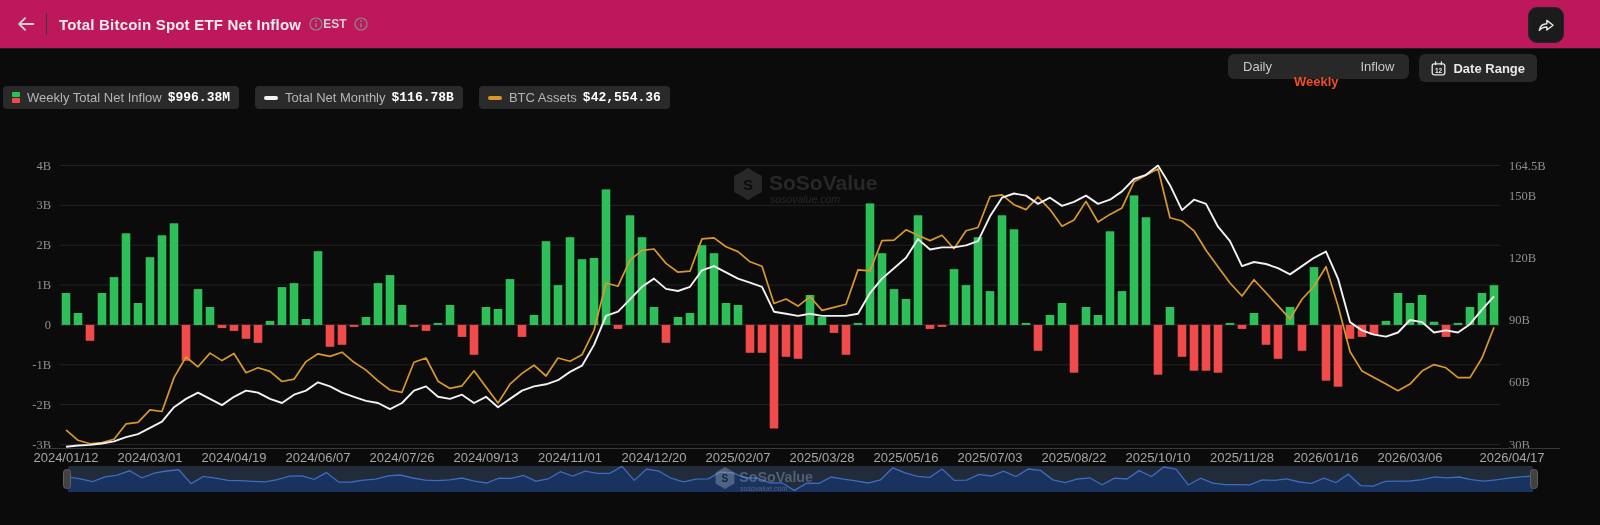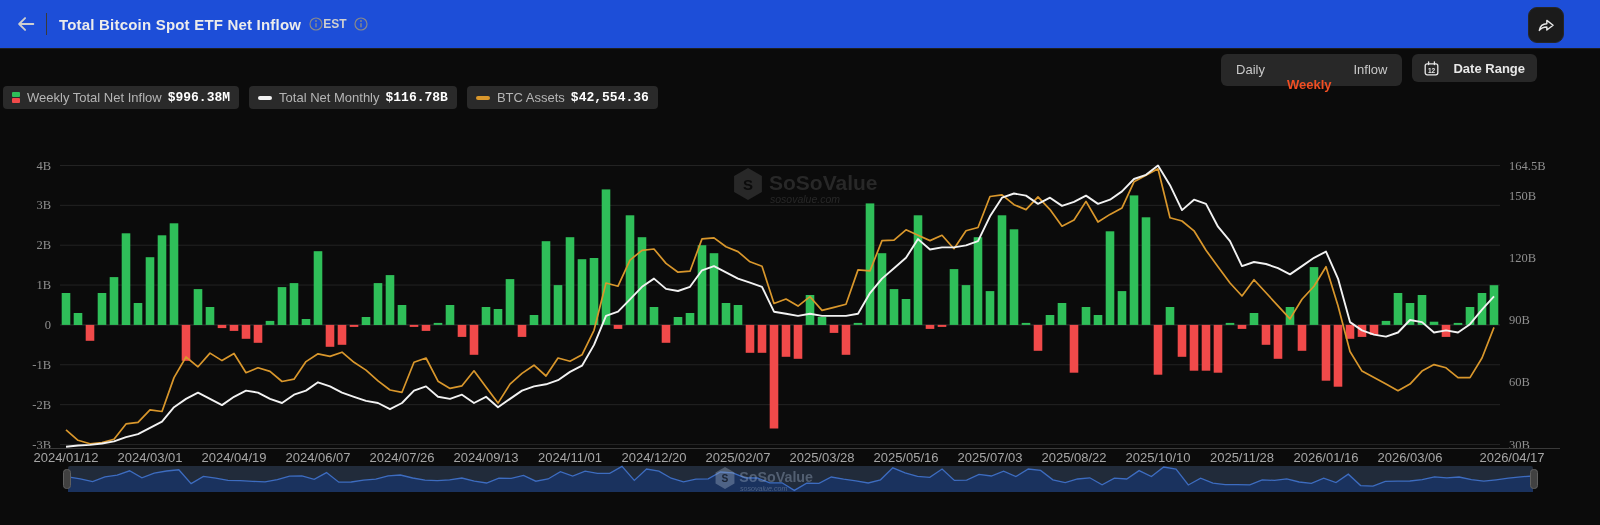--- a/index.html
+++ b/index.html
@@ -1,32 +1,32 @@
 <!DOCTYPE html>
 <html><head>
 <meta charset="utf-8">
 <style>
   html,body{margin:0;padding:0;background:#0b0b0b;width:1600px;height:525px;overflow:hidden;
     font-family:"Liberation Sans",sans-serif;-webkit-font-smoothing:antialiased;}
-  .hdr{position:absolute;top:0;left:0;right:0;height:48px;background:#1d4ed8;
+  .hdr{position:absolute;top:0;left:0;right:0;height:48px;background:#be185d;
     border-bottom:1px solid #1f1f1f;display:flex;align-items:center;padding:0 12px;z-index:3;}
   .back{width:28px;height:28px;display:flex;align-items:center;justify-content:center;cursor:pointer;}
   .vdiv{width:1px;height:22px;background:#3a3a3a;margin:0 12px 0 6px;}
   .title{font-size:15px;font-weight:bold;color:#ececec;letter-spacing:.2px;}
   .info{margin-left:8px;display:flex;align-items:center;}
   .est{font-size:12px;font-weight:bold;color:#cfcfcf;}
   .share{position:absolute;right:36px;top:7px;width:34px;height:34px;border-radius:9px;
     background:#1b1b1b;border:1px solid #262626;display:flex;align-items:center;justify-content:center;cursor:pointer;}
   .ctrls{position:absolute;top:54px;right:63px;display:flex;gap:10px;z-index:3;}
-  .seg{display:flex;align-items:center;background:#282828;border-radius:6px;height:32px;padding:0 4px;}
+  .seg{display:flex;align-items:center;background:#282828;border-radius:6px;height:25px;padding:0 4px;}
   .seg span{padding:0 11px;font-size:13px;color:#c9c9c9;cursor:pointer;line-height:28px;}
   .seg span.on{color:#f04e23;font-weight:bold;margin-top:30px;}
-  .dr{display:flex;align-items:center;gap:14px;background:#282828;border-radius:6px;height:28px;
+  .dr{display:flex;align-items:center;gap:7px;background:#282828;border-radius:6px;height:28px;
     padding:0 12px;font-size:13px;font-weight:bold;color:#e8e8e8;cursor:pointer;}
-  .legend{position:absolute;top:86px;left:3px;display:flex;gap:10px;z-index:3;}
+  .legend{position:absolute;top:86px;left:3px;display:flex;gap:16px;z-index:3;}
   .chip{display:flex;align-items:center;gap:7px;background:#2a2a2a;border-radius:4px;height:23px;
     padding:0 9px;cursor:pointer;}
   .chip .lab{font-size:13px;color:#b5b5b5;}
   .chip .val{font-size:13px;font-weight:bold;color:#ffffff;margin-left:-1px;font-family:Liberation Mono, monospace;}
   .sw-bar{display:flex;flex-direction:column;gap:1px;}
   .sw-bar i{display:block;width:8px;height:5px;border-radius:1px;}
   .dash{display:block;width:14px;height:4px;border-radius:2px;}
   svg text{user-select:none;}
 </style>
 </head>

